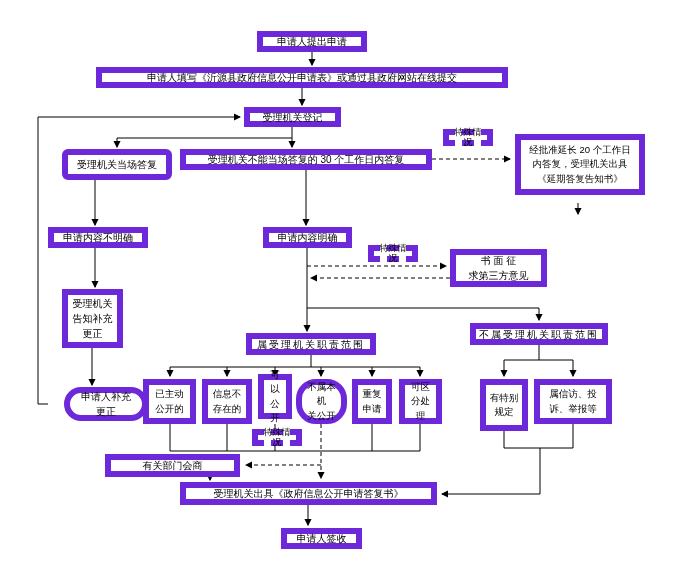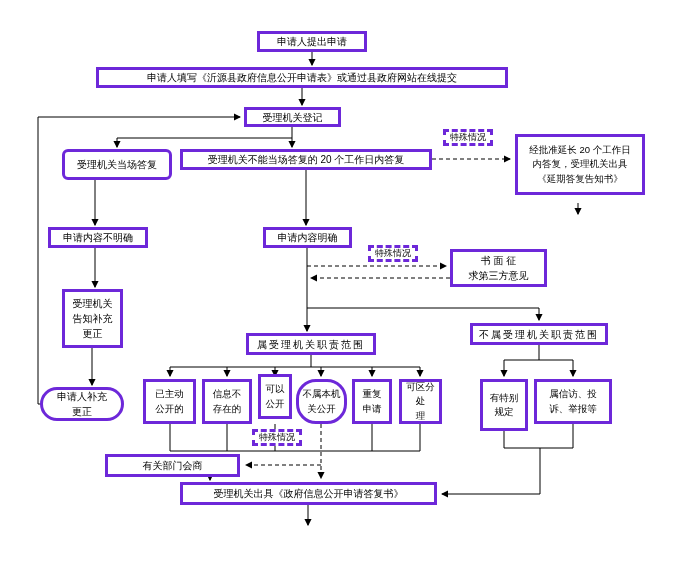--- a/index.html
+++ b/index.html
@@ -5,21 +5,21 @@
   html,body{margin:0;padding:0;background:#ffffff;}
   .canvas{
     position:relative;width:673px;height:565px;background:#ffffff;
     font-family:"Liberation Sans","DejaVu Sans",sans-serif;color:#000;
     overflow:hidden;
   }
   svg.connectors{position:absolute;left:0;top:0;z-index:1;}
   .ln{stroke:#000;stroke-width:1;fill:none;}
   .dash{stroke-dasharray:4 3;}
   .node{
-    position:absolute;box-sizing:border-box;border:3px solid #6d28d9;background:#fff;
+    position:absolute;box-sizing:border-box;border:6px solid #6d28d9;background:#fff;
     display:flex;align-items:center;justify-content:center;text-align:center;
     font-size:10px;line-height:1.5;white-space:pre-line;z-index:2;padding:1px 2px;
   }
   .dashed{border-style:dashed;font-size:9px;z-index:3;line-height:1.1;}
   .f95{font-size:9.5px;}
   .sp{letter-spacing:2px;}
 </style>
 </head>
 <body>
 
@@ -74,34 +74,34 @@
       <path class="ln" d="M540,448 V494"></path>
       <path class="ln" d="M540,494 H442" marker-end="url(#arr)"></path>
       <path class="ln" d="M308,505 V525" marker-end="url(#arr)"></path>
     </g>
   </svg>
 
   <div class="node" style="left:257px;top:31px;width:110px;height:21px;">申请人提出申请</div>
   <div class="node" style="left:96px;top:67px;width:412px;height:21px;">申请人填写《沂源县政府信息公开申请表》或通过县政府网站在线提交</div>
   <div class="node" style="left:244px;top:107px;width:97px;height:20px;">受理机关登记</div>
   <div class="node" style="left:62px;top:149px;width:110px;height:31px;border-radius:6px;">受理机关当场答复</div>
-  <div class="node" style="left:180px;top:149px;width:252px;height:21px;">受理机关不能当场答复的 20 个工作日内答复</div>
+  <div class="node" style="left:180px;top:149px;width:252px;height:21px;">受理机关不能当场答复的 30 个工作日内答复</div>
   <div class="node dashed" style="left:443px;top:129px;width:50px;height:17px;">特殊情况</div>
   <div class="node f95" style="left:515px;top:134px;width:130px;height:61px;">经批准延长 20 个工作日
 内答复，受理机关出具
 《延期答复告知书》</div>
   <div class="node" style="left:48px;top:227px;width:100px;height:21px;">申请内容不明确</div>
   <div class="node" style="left:263px;top:227px;width:89px;height:21px;">申请内容明确</div>
   <div class="node dashed" style="left:368px;top:245px;width:50px;height:17px;">特殊情况</div>
   <div class="node" style="left:450px;top:249px;width:97px;height:38px;">书 面 征
 求第三方意见</div>
   <div class="node" style="left:62px;top:289px;width:61px;height:59px;">受理机关
 告知补充
 更正</div>
-  <div class="node" style="left:40px;top:387px;width:84px;height:34px;border-radius:17px;">申请人补充
+  <div class="node" style="left:64px;top:387px;width:84px;height:34px;border-radius:17px;">申请人补充
 更正</div>
   <div class="node sp" style="left:246px;top:333px;width:130px;height:22px;">属受理机关职责范围</div>
   <div class="node sp" style="left:470px;top:323px;width:138px;height:22px;">不属受理机关职责范围</div>
   <div class="node f95" style="left:143px;top:379px;width:53px;height:45px;">已主动
 公开的</div>
   <div class="node f95" style="left:202px;top:379px;width:50px;height:45px;">信息不
 存在的</div>
   <div class="node f95" style="left:258px;top:374px;width:34px;height:45px;">可以
 公开</div>
   <div class="node f95" style="left:296px;top:379px;width:51px;height:45px;border-radius:20px;">不属本机
@@ -110,14 +110,15 @@
 申请</div>
   <div class="node f95" style="left:399px;top:379px;width:43px;height:45px;">可区分处
 理</div>
   <div class="node f95" style="left:480px;top:379px;width:48px;height:52px;">有特别
 规定</div>
   <div class="node f95" style="left:534px;top:379px;width:78px;height:45px;">属信访、投
 诉、举报等</div>
   <div class="node dashed" style="left:252px;top:429px;width:50px;height:17px;">特殊情况</div>
   <div class="node" style="left:105px;top:454px;width:135px;height:23px;">有关部门会商</div>
   <div class="node" style="left:180px;top:482px;width:257px;height:23px;">受理机关出具《政府信息公开申请答复书》</div>
+  <div class="node" style="left:281px;top:528px;width:81px;height:21px;">申请人签收</div>
 
 </div>
 
 </body></html>

